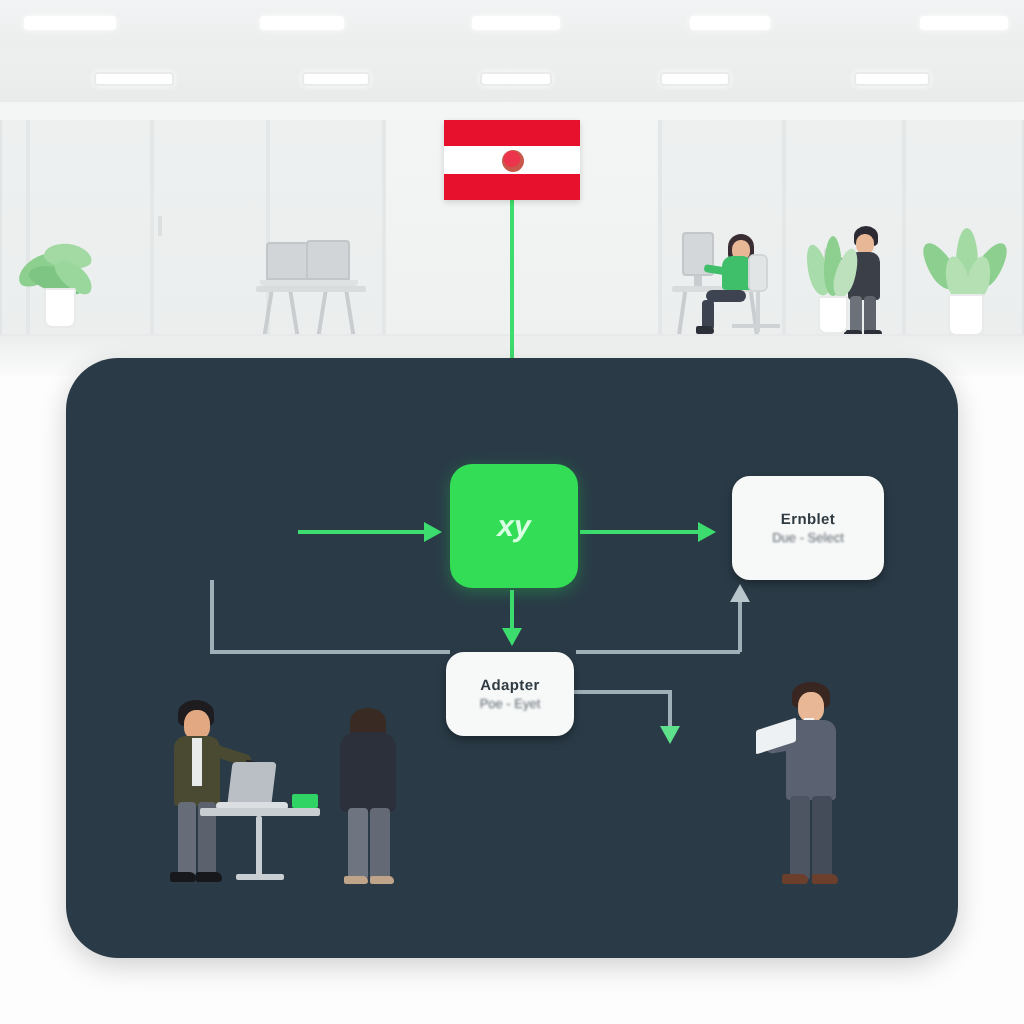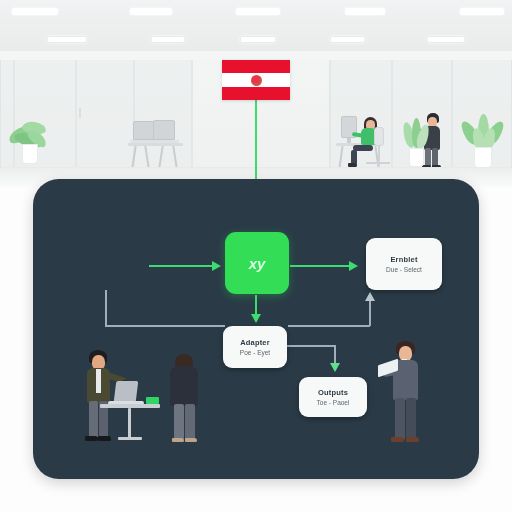--- a/index.html
+++ b/index.html
@@ -240,24 +240,20 @@
   <div class="node" style="left:366px;top:238px;width:76px;height:52px;">
     <span class="t">Ernblet</span>
     <span class="s">Due - Select</span>
   </div>
 
   <div class="node" style="left:223px;top:326px;width:64px;height:42px;">
     <span class="t">Adapter</span>
     <span class="s">Poe - Eyet</span>
   </div>
 
-  <div class="node" style="left:299px;top:377px;width:68px;height:40px;">
-    <span class="t">Outputs</span>
-    <span class="s">Toe - Paoel</span>
-  </div>
 
   <div>
     <div class="p-hair" style="left:89px;top:350px;width:18px;height:13px;background:#1f1c20;"></div>
     <div class="p-head" style="left:92px;top:355px;width:13px;height:15px;background:#e2a882;"></div>
     <div class="p-body" style="left:87px;top:368px;width:23px;height:35px;background:#4a4a33;border-radius:6px 6px 2px 2px;"></div>
     <div style="position:absolute;left:96px;top:369px;width:5px;height:24px;background:#e9eaea;"></div>
     <div class="p-arm" style="left:106px;top:375px;width:20px;height:6px;background:#4a4a33;transform:rotate(18deg);"></div>
     <div style="position:absolute;left:123px;top:381px;width:11px;height:2px;background:#1f2228;transform:rotate(12deg);"></div>
     <div class="p-leg" style="left:89px;top:401px;width:9px;height:37px;background:#666c78;border-radius:2px;"></div>
     <div class="p-leg" style="left:99px;top:401px;width:9px;height:37px;background:#5b616d;border-radius:2px;"></div>

